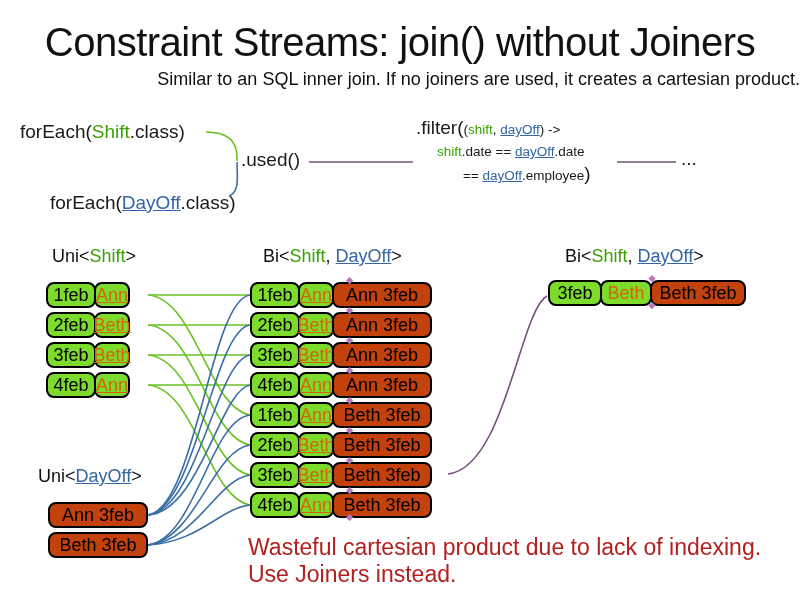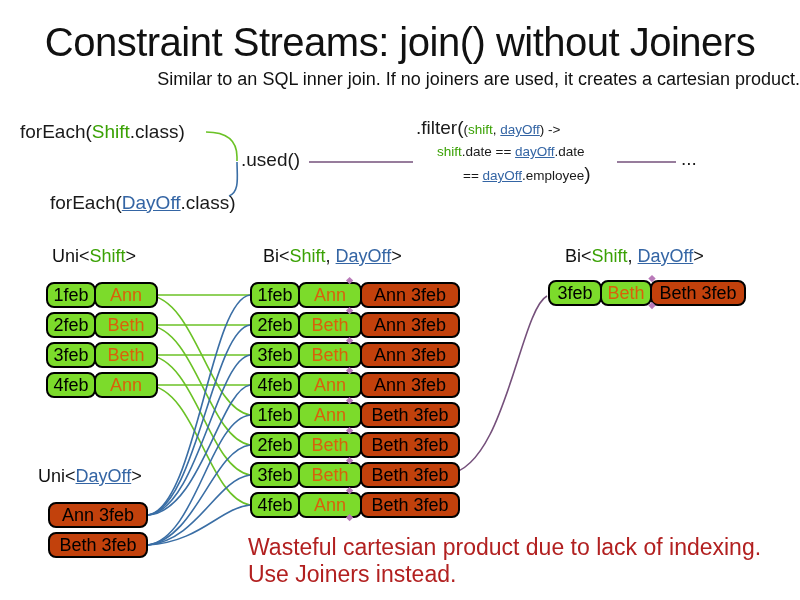--- a/index.html
+++ b/index.html
@@ -22,21 +22,21 @@
   
   .row{position:absolute;display:flex;z-index:1;}
   .cell{box-sizing:border-box;height:26px;border:2px solid #000;border-radius:8px;
         display:flex;align-items:center;justify-content:center;
         font-size:18px;line-height:1;white-space:nowrap;}
   .cell.green{background:#7cdb2b;color:#000;}
   .cell.green.name{color:#d9610a;}
   .cell.blue{background:#c2410c;color:#000;}
   .cell + .cell{margin-left:-2px;}
   .w-date{width:50px;}
-  .w-name{width:64px;}
+  .w-name{width:36px;text-decoration:underline;}
   .w-combo{width:100px;}
   .w-dayoff{width:100px;}
   .w-rdate{width:54px;}
   .w-rname{width:52px;}
   .w-rcombo{width:96px;}
   
   .warning{left:248px;top:534px;font-size:23px;line-height:27px;color:#b22020;white-space:nowrap;}
 </style>
 </head>
 <body>

